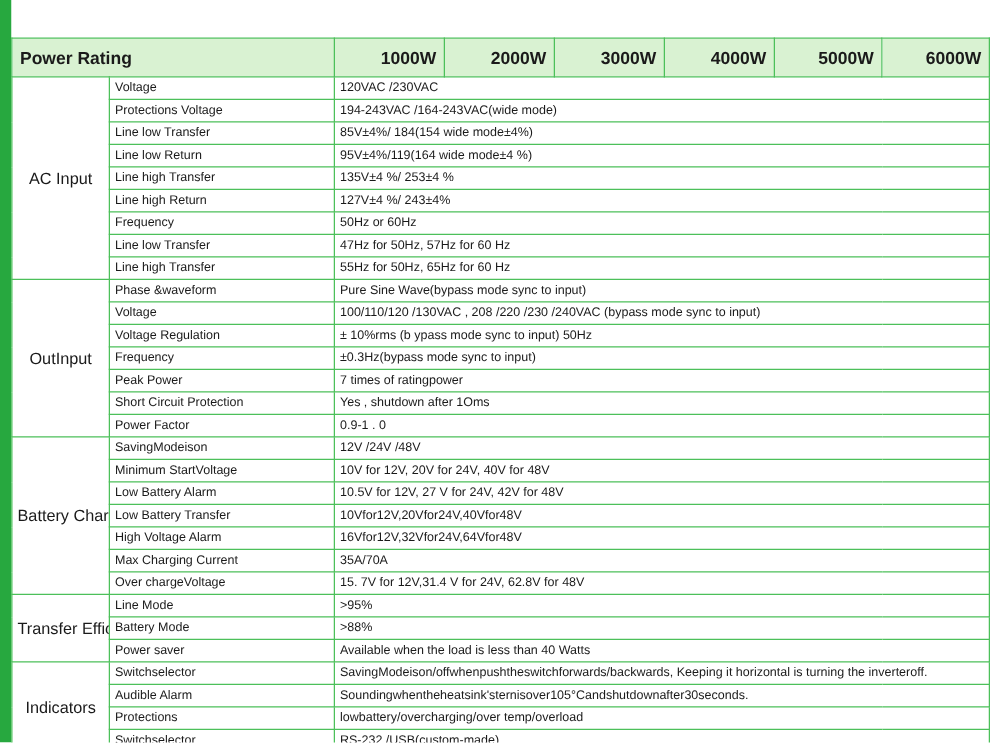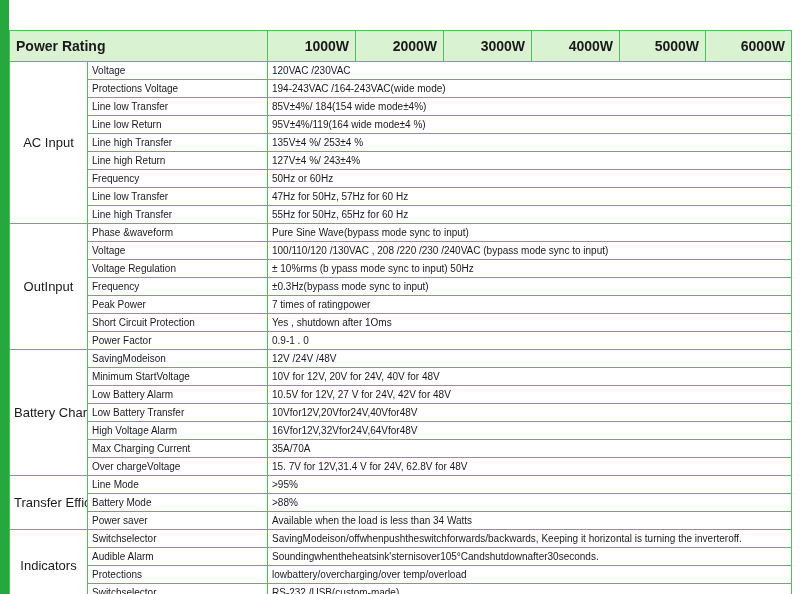--- a/index.html
+++ b/index.html
@@ -219,21 +219,21 @@
         <td class="section" rowspan="3">Transfer Efficiency</td>
         <td class="param">Line Mode</td>
         <td class="value" colspan="6">&gt;95%</td>
       </tr>
       <tr>
         <td class="param">Battery Mode</td>
         <td class="value" colspan="6">&gt;88%</td>
       </tr>
       <tr>
         <td class="param">Power saver</td>
-        <td class="value" colspan="6">Available when the load is less than 34 Watts</td>
+        <td class="value" colspan="6">Available when the load is less than 40 Watts</td>
       </tr>
 
       <tr>
         <td class="section" rowspan="4">Indicators</td>
         <td class="param">Switchselector</td>
         <td class="value" colspan="6">SavingModeison/offwhenpushtheswitchforwards/backwards, Keeping it horizontal is turning the inverteroff.</td>
       </tr>
       <tr>
         <td class="param">Audible Alarm</td>
         <td class="value" colspan="6">Soundingwhentheheatsink'sternisover105°Candshutdownafter30seconds.</td>

